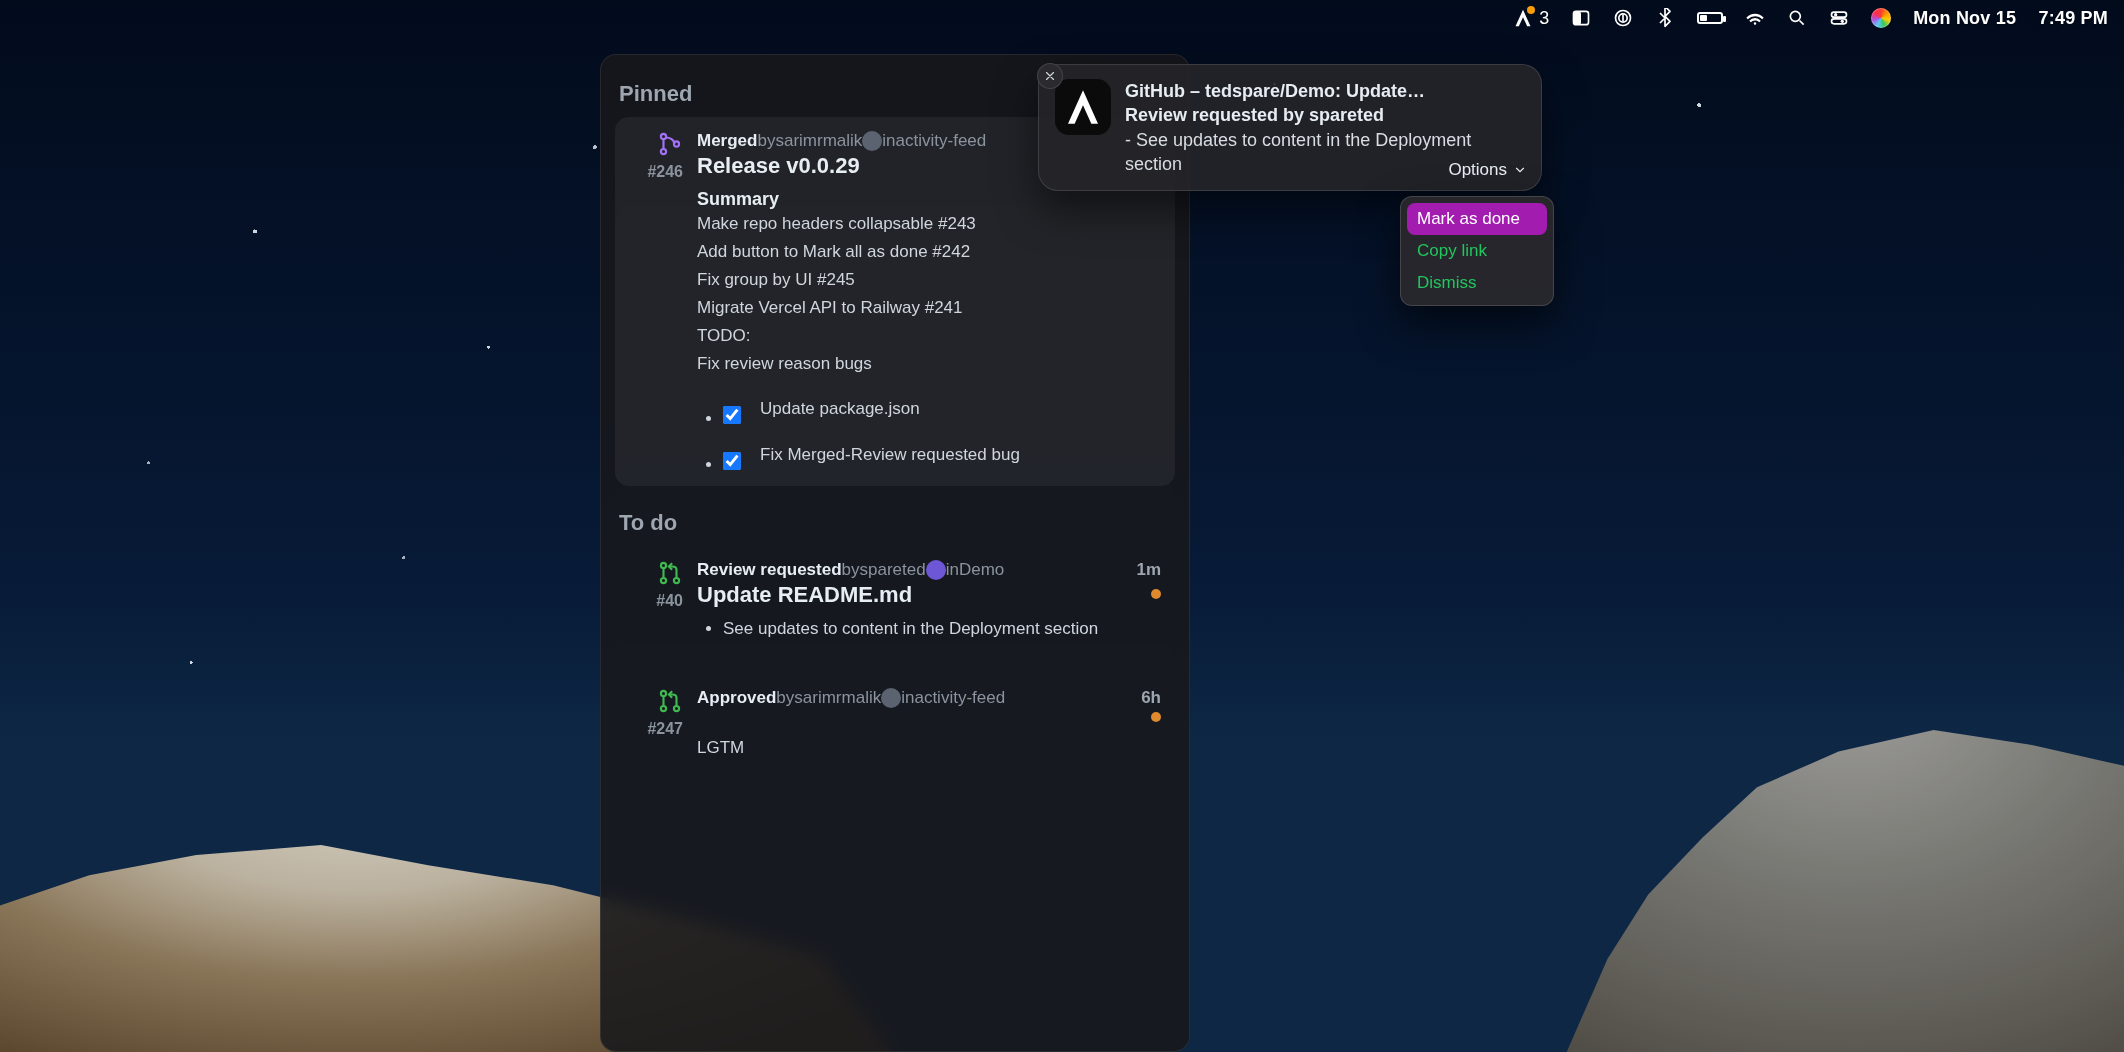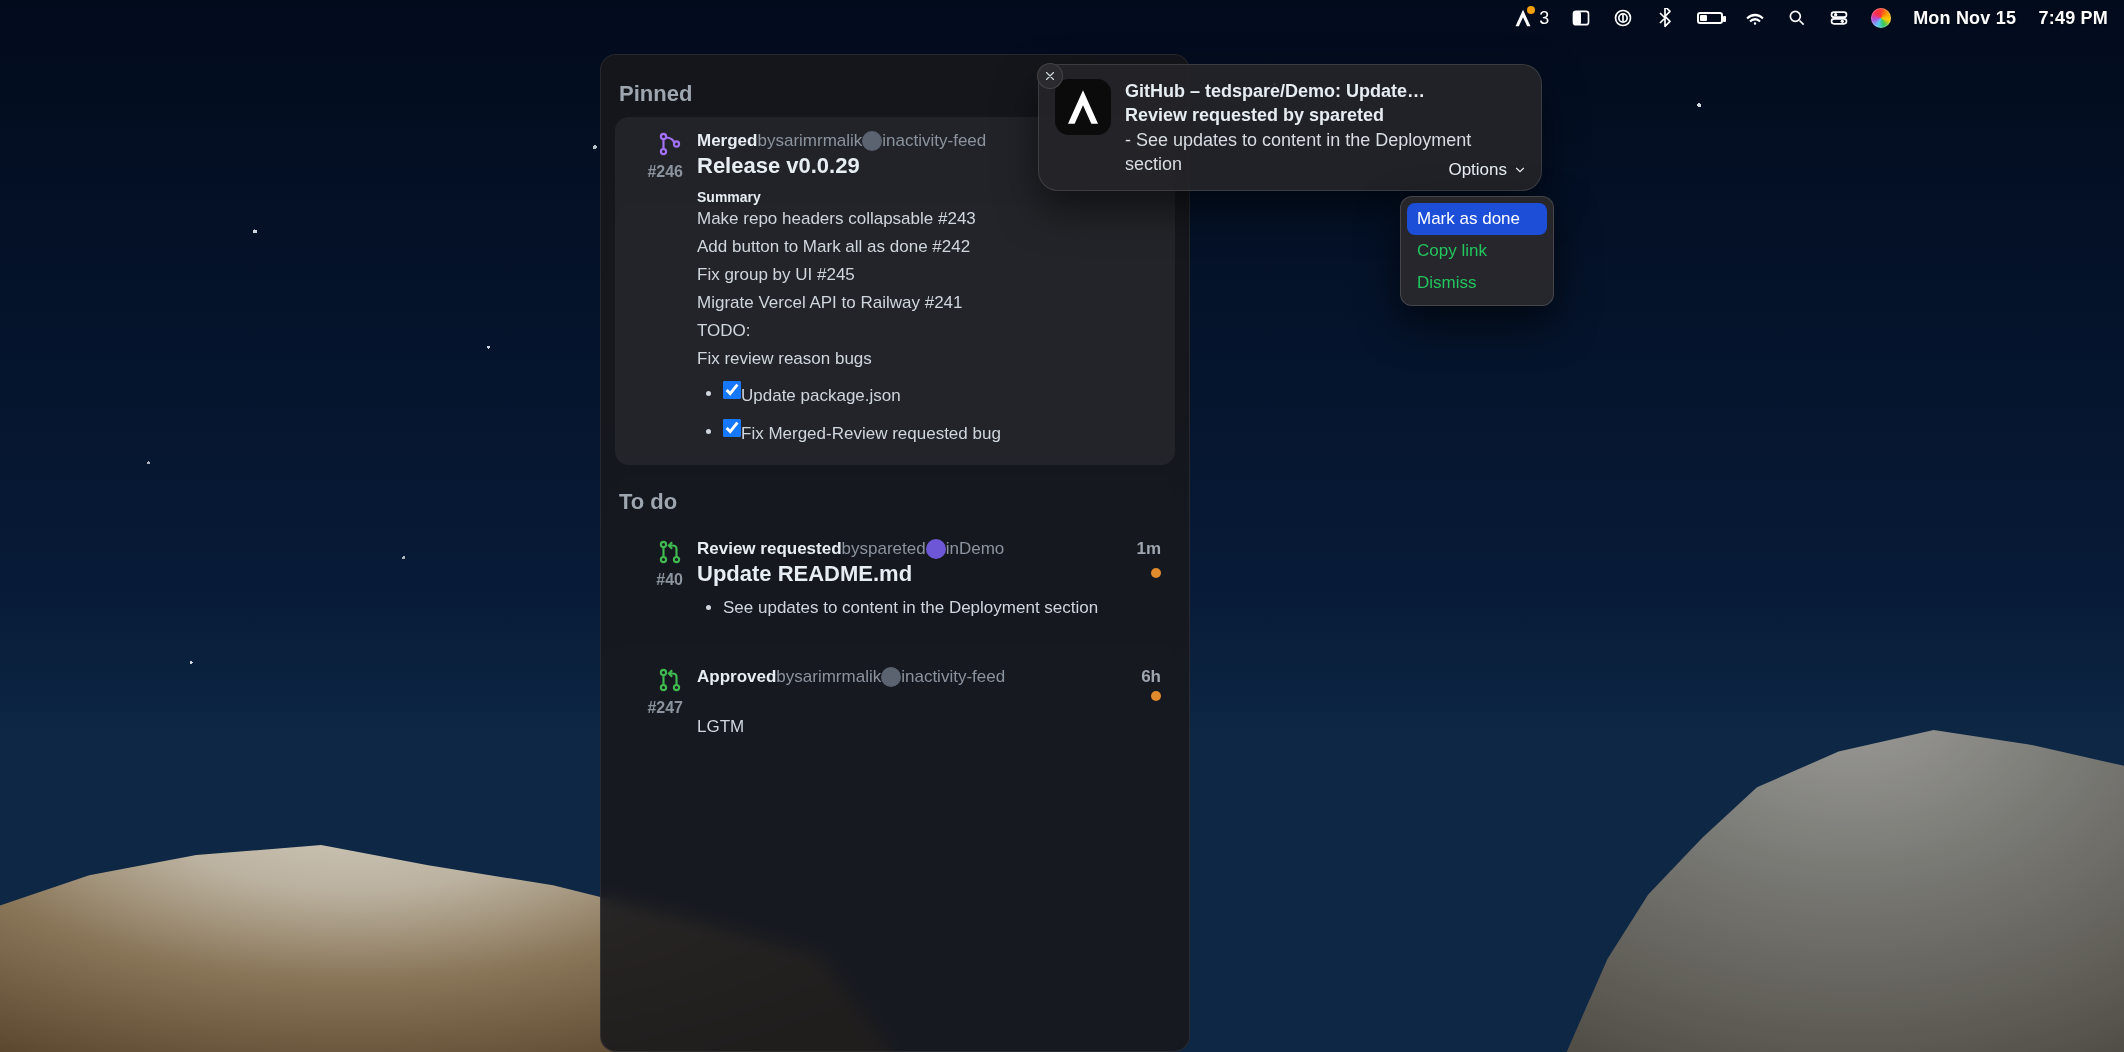--- a/index.html
+++ b/index.html
@@ -76,25 +76,25 @@
   .row { display:flex; gap:14px; }
   .left-col { width:54px; flex:0 0 auto; display:flex; flex-direction:column; align-items:flex-end; gap:6px;}
   .pr-id { color:#8b949e; font-size:16px; font-weight:600; }
   .right-col { flex:1 1 auto; min-width:0; }
   .head { display:flex; align-items:center; flex-wrap:wrap; font-size:17px;}
   .status { color:#e6edf3; font-weight:700; }
   .head .muted { color:#8b949e; }
   .avatar { width:20px; height:20px; border-radius:50%; display:inline-block; background:#5b6370; }
   .avatar.purple { background:#6e57d6; }
   .title-big { font-size:22px; font-weight:800; margin-top:2px; }
-  .subheader { font-weight:700; margin-top:10px; font-size:14px;}
+  .subheader { font-weight:700; margin-top:10px; font-size:18px;}
   .body-lines p { color:#cfd6dd; font-size:17px; line-height:1.65; }
   ul.bullets { list-style: disc; padding-left:26px; margin-top:6px;}
   ul.bullets li { color:#cfd6dd; font-size:17px; line-height:1.75; }
-  .check { display:flex; align-items:flex-start; gap:0; margin-top:6px;}
+  .check { display:flex; align-items:flex-end; gap:19px; margin-top:16px;}
   .check input { width:18px; height:18px; accent-color:#1677ff;}
   .meta-right { margin-left:auto; text-align:right; display:flex; flex-direction:column; align-items:flex-end; gap:10px;}
   .time { color:#9ea6b0; font-size:17px; font-weight:600;}
   .dot-amber { width:10px; height:10px; border-radius:50%; background:#e08a2e; display:inline-block;}
 
   
   .pr-icon { width:26px; height:26px; }
   .pr-merged { color:#a371f7; }
   .pr-open { color:#3fb950; }
 
@@ -124,21 +124,21 @@
   .toast .options svg{width:14px;height:14px;fill:#e6edf3}
 
   
   .menu {
     position:absolute; left:1400px; top:196px; width:154px;
     background: rgba(40,40,44,.95);
     border:1px solid rgba(255,255,255,.15);
     border-radius:12px; padding:6px; box-shadow:0 18px 40px rgba(0,0,0,.6);
   }
   .menu .item { padding:6px 10px; border-radius:8px; font-size:17px; color:#22c55e; cursor:pointer;}
-  .menu .item.selected { background:#1d4ed8; color:#fff;}
+  .menu .item.selected { background:#a21caf; color:#fff;}
 </style>
 </head>
 <body>
 
 <div class="wallpaper"></div>
 <div class="rocks-left"></div>
 <div class="rocks-right"></div>
 
 <div class="menubar">
   <div class="mb-item app-badge">

